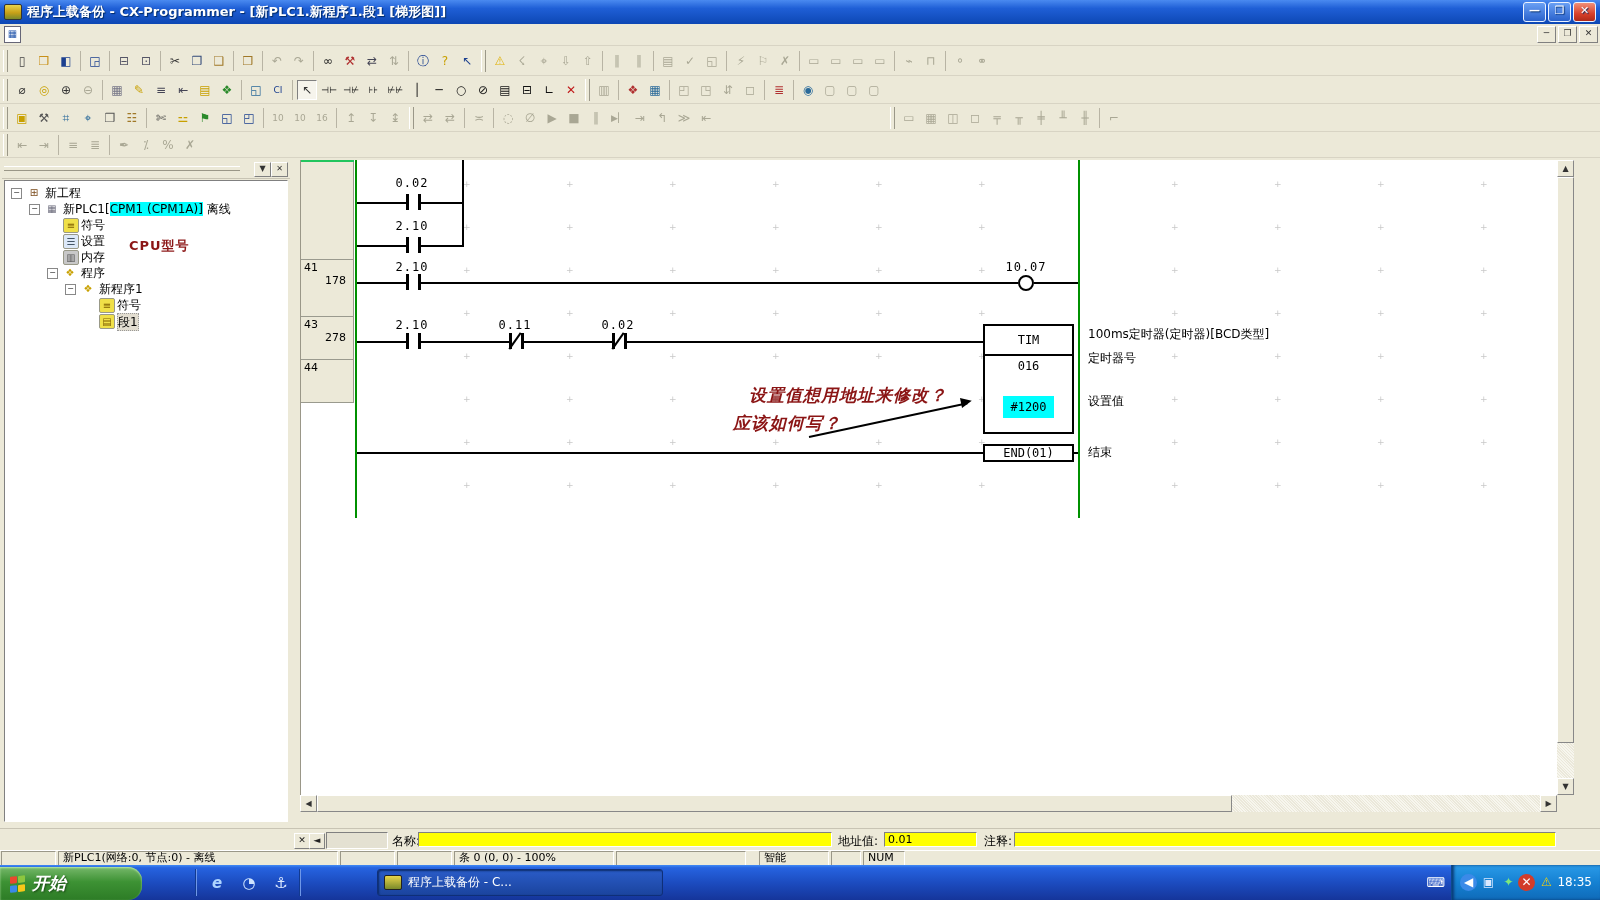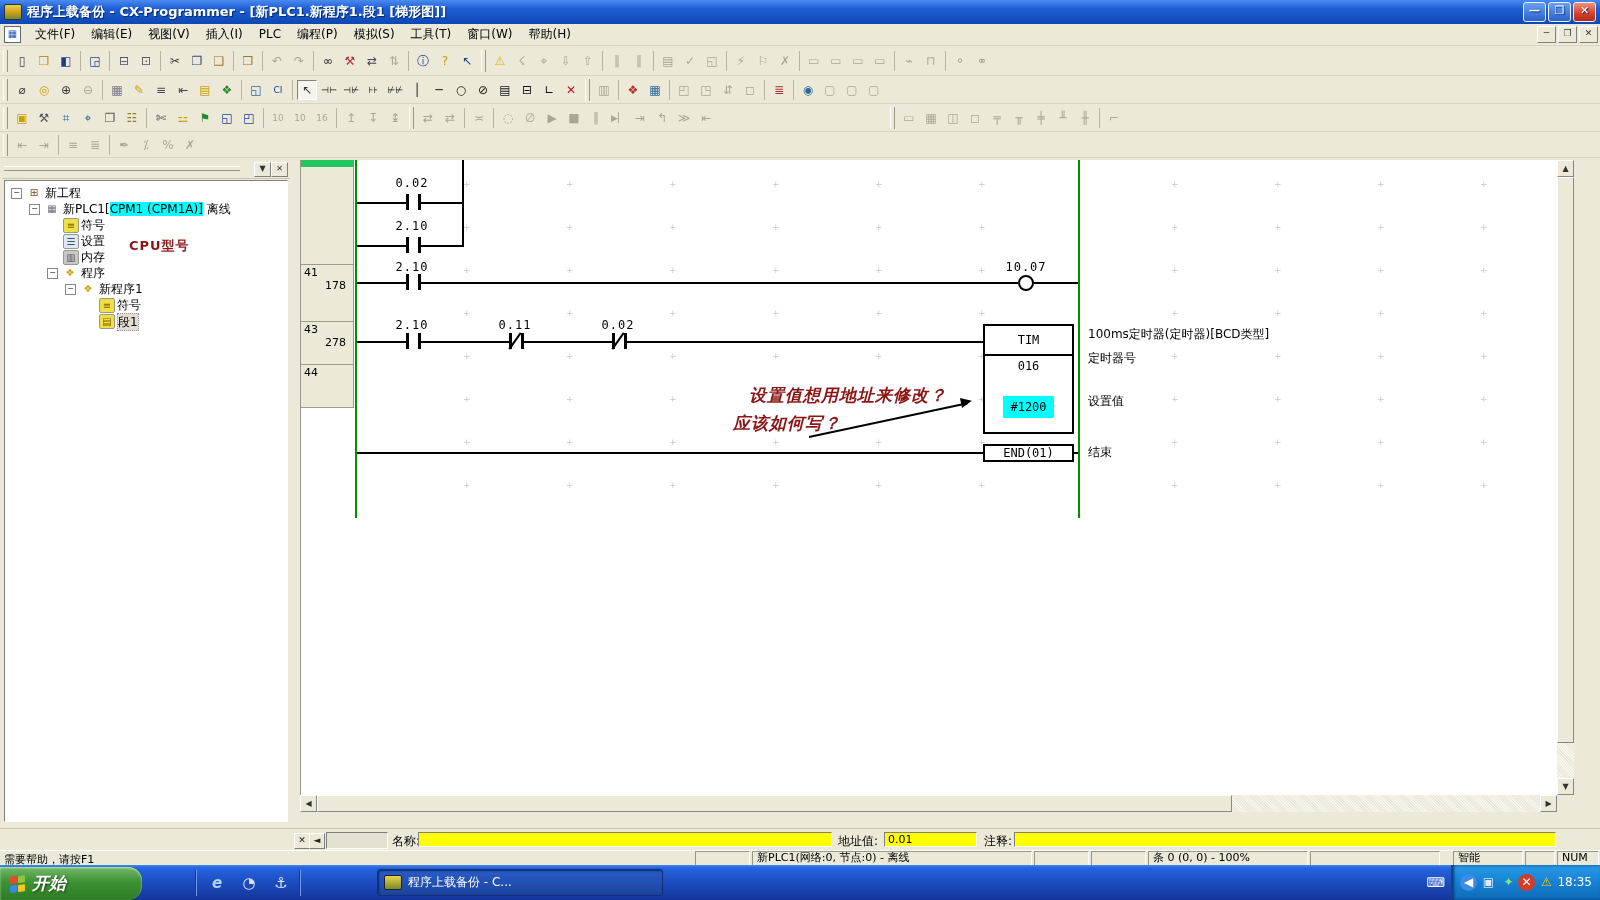--- a/index.html
+++ b/index.html
@@ -52,21 +52,21 @@
   .hl-cyan{background:#00ffff;}
   .sel{background:#e2ddd0;border:1px dotted #999;}
   .cpu-note{position:absolute;left:126px;top:58px;color:#8b1515;font-weight:bold;
     font-size:13px;letter-spacing:1px;}
   .proj-tab{position:absolute;left:4px;top:670px;width:54px;height:18px;background:#f4f2e6;
     clip-path:polygon(0 0,100% 0,84% 100%,16% 100%);text-align:center;line-height:17px;font-size:12px;}
   
   .editor{position:absolute;left:300px;top:160px;width:1256px;height:635px;background:#fff;overflow:hidden;
     border-left:1px solid #9a9788;}
   .gplus{position:absolute;color:#c9c9c9;font-size:9px;line-height:7px;}
-  .mcol{position:absolute;left:0;top:0;width:53px;border-top:7px solid #22c55e;}
+  .mcol{position:absolute;left:0;top:0;width:53px;border-top:2px solid #22c55e;}
   .mcell{background:#ece9d8;border-right:1px solid #9a9a8e;border-bottom:1px solid #9a9a8e;
     box-sizing:border-box;font-size:11px;color:#000;}
   .mnum{padding:1px 0 0 3px;}
   .mstep{text-align:right;padding-right:7px;}
   .bus{position:absolute;top:0;width:2px;height:358px;background:#009000;}
   .hl{position:absolute;height:2px;background:#000;}
   .vl{position:absolute;width:2px;background:#000;}
   .cbar{position:absolute;width:3px;height:16px;background:#000;}
   .slash{position:absolute;width:2px;height:20px;background:#000;transform:rotate(35deg);}
   .opl{position:absolute;width:60px;text-align:center;font-family:"DejaVu Sans Mono","Liberation Mono",monospace;
@@ -136,21 +136,20 @@
   <div class="titlebar">
     <div class="appicon"></div>
     <div class="titletext">程序上载备份 - CX-Programmer - [新PLC1.新程序1.段1 [梯形图]]</div>
     <div class="capbtn">—</div>
     <div class="capbtn">❐</div>
     <div class="capbtn close">✕</div>
   </div>
 
   <div class="menubar">
     <div class="mdiicon">▦</div>
-    <span id="menu-items"><span class="menuitem">文件(F)</span><span class="menuitem">编辑(E)</span><span class="menuitem">视图(V)</span><span class="menuitem">插入(I)</span><span class="menuitem">PLC</span><span class="menuitem">编程(P)</span><span class="menuitem">模拟(S)</span><span class="menuitem">工具(T)</span><span class="menuitem">窗口(W)</span><span class="menuitem">帮助(H)</span></span>
     <div class="menuspacer"></div>
     <div class="mdibtn">─</div>
     <div class="mdibtn">❐</div>
     <div class="mdibtn">✕</div>
   </div>
 
   <div id="toolbars">
       <div class="tbrow" style="top: 46px; height: 30px;">
         <div class="thandle"></div>
         <div class="ti" style="color: rgb(68, 68, 68);">▯</div>
@@ -559,21 +558,20 @@
     <div class="fbbox" style="left:326px;width:60px;"></div>
     <div class="fblabel" style="left:392px;">名称:</div>
     <div class="yfield" style="left:418px;width:414px;"></div>
     <div class="fblabel" style="left:838px;">地址值:</div>
     <div class="yfield" style="left:884px;width:93px;">0.01</div>
     <div class="fblabel" style="left:984px;">注释:</div>
     <div class="yfield" style="left:1014px;width:542px;"></div>
   </div>
 
   <div class="statusbar">
-    <div class="sbhelp">需要帮助，请按F1</div>
     <span id="status-panels" style="display:flex;">
         <div class="sbpanel" style="width: 55px;"></div>
         <div class="sbpanel" style="width: 280px;">新PLC1(网络:0, 节点:0) - 离线</div>
         <div class="sbpanel" style="width: 55px;"></div>
         <div class="sbpanel" style="width: 55px;"></div>
         <div class="sbpanel" style="width: 160px;">条 0 (0, 0)  - 100%</div>
         <div class="sbpanel" style="width: 130px;"></div>
         <div class="sbpanel" style="width: 70px; margin-left: 12px;">智能</div>
         <div class="sbpanel" style="width: 30px;"></div>
         <div class="sbpanel" style="width: 42px;">NUM</div>

